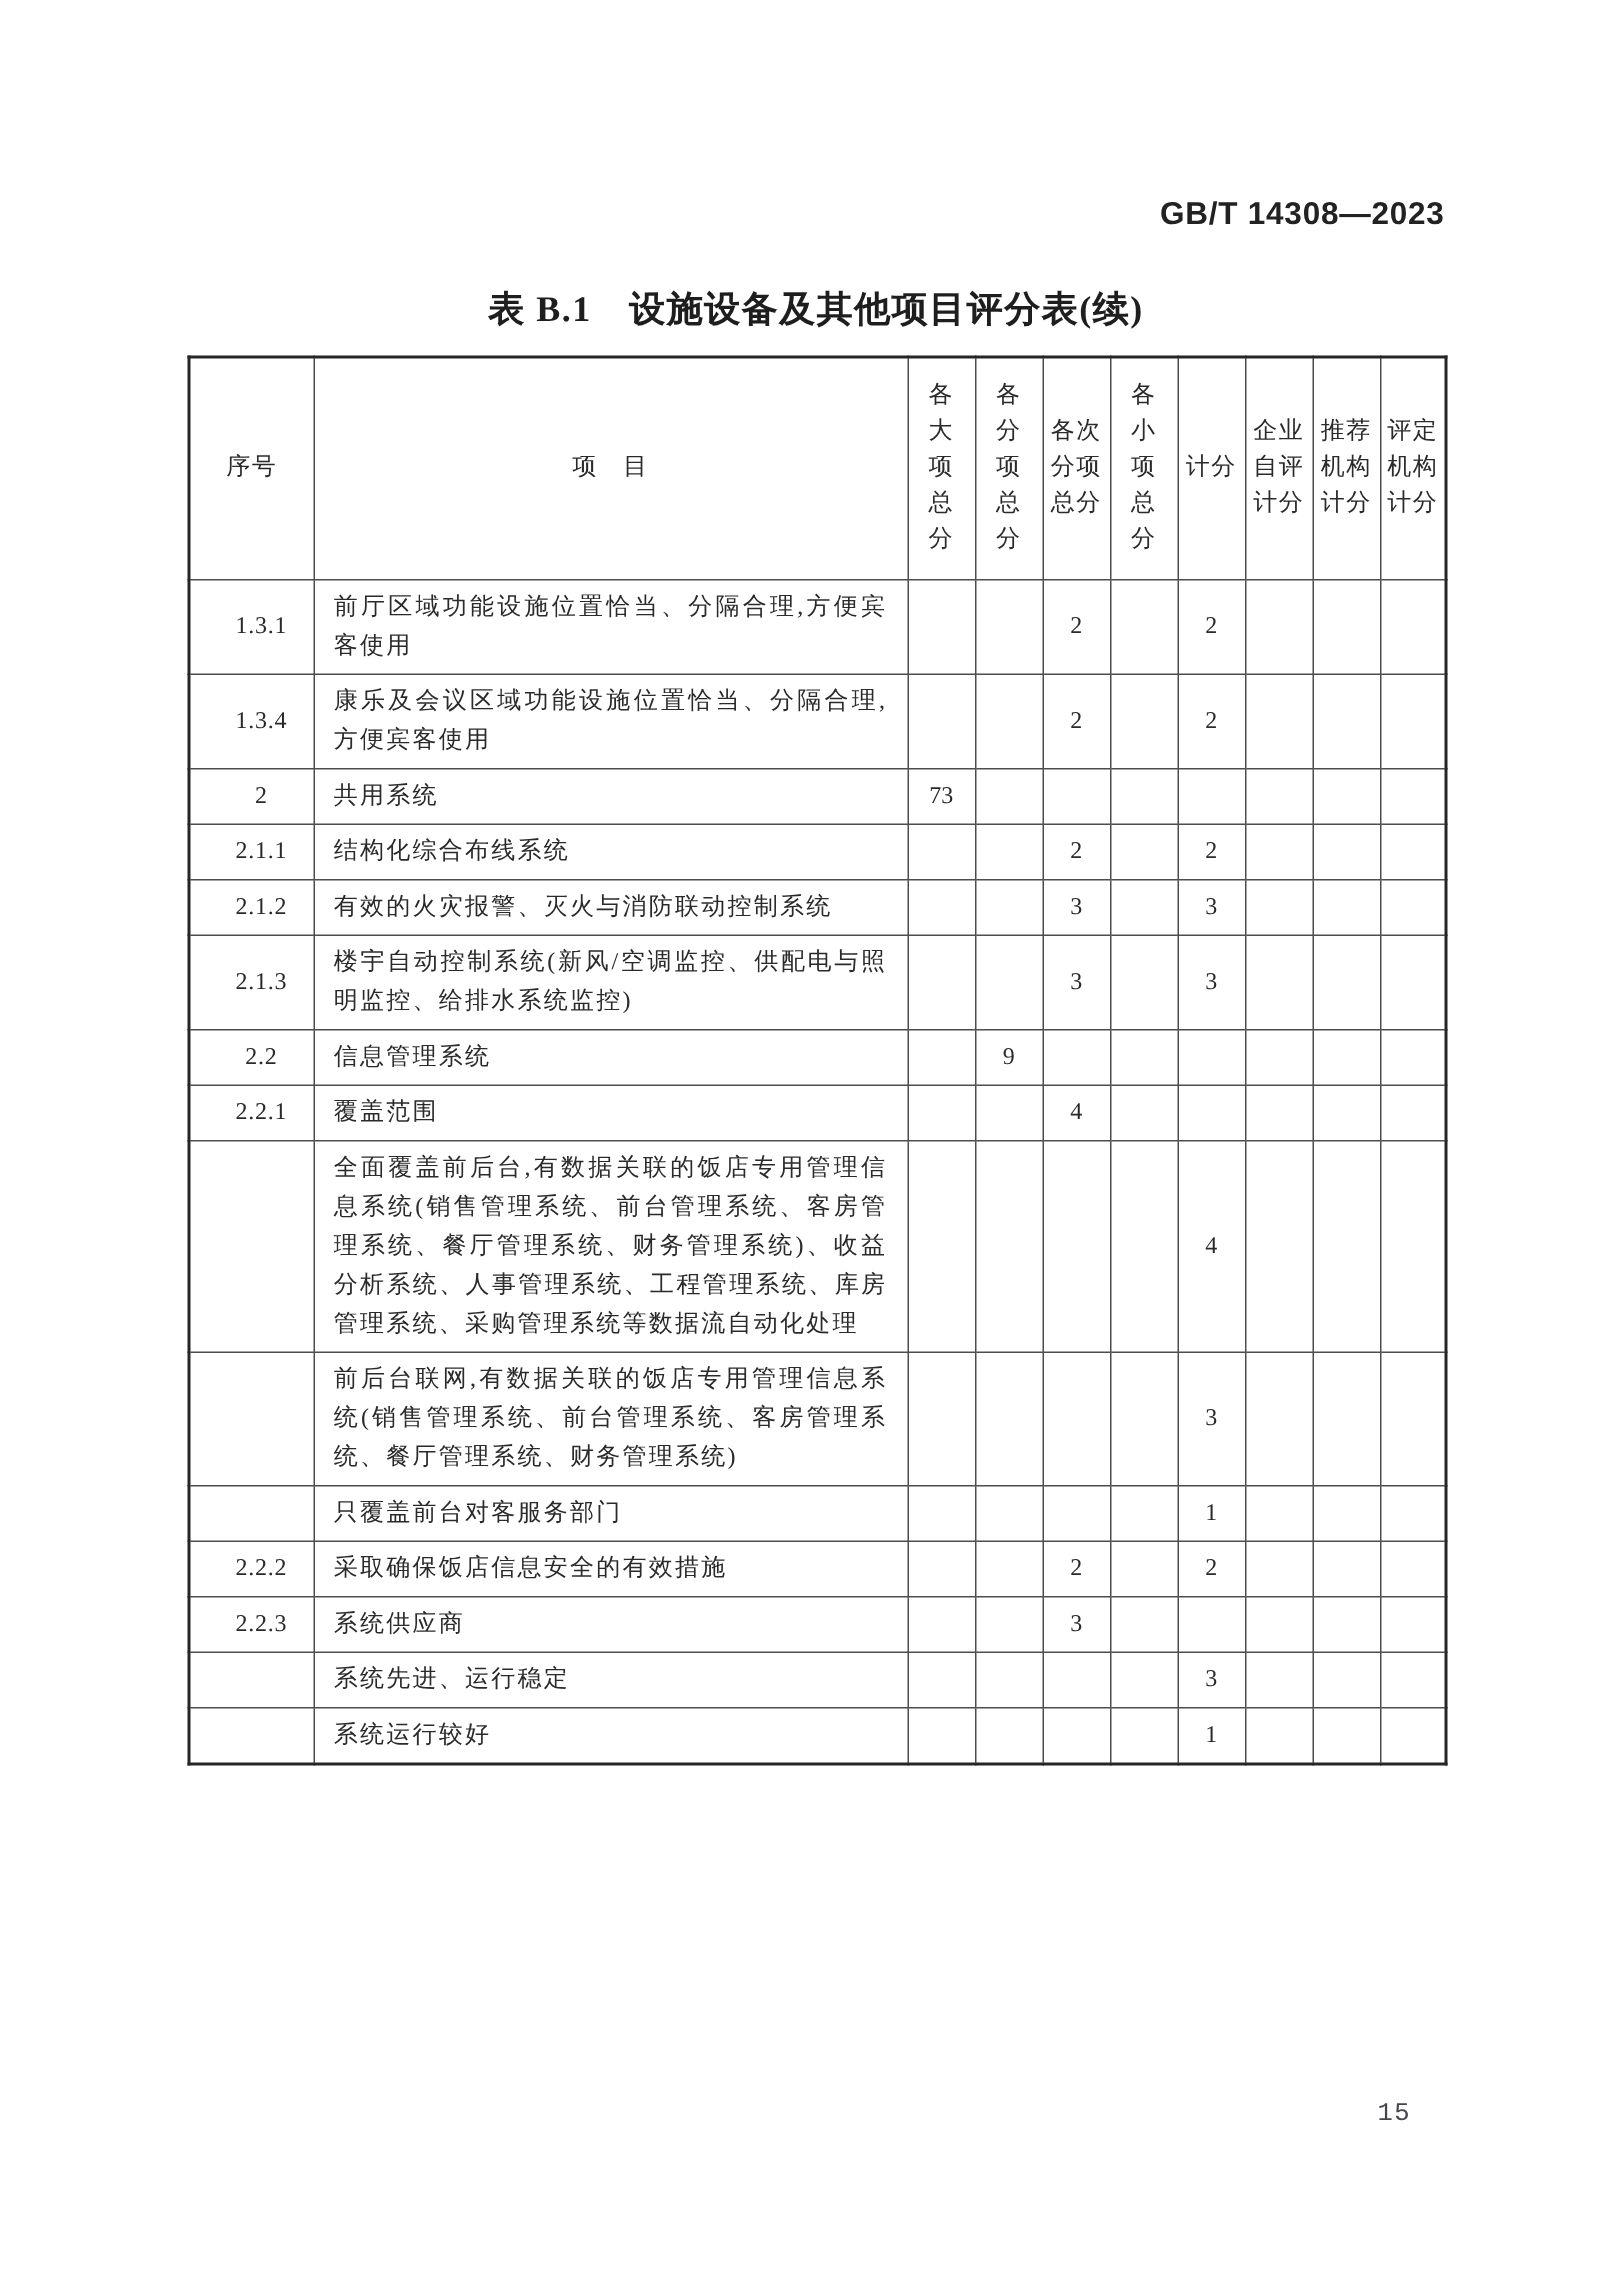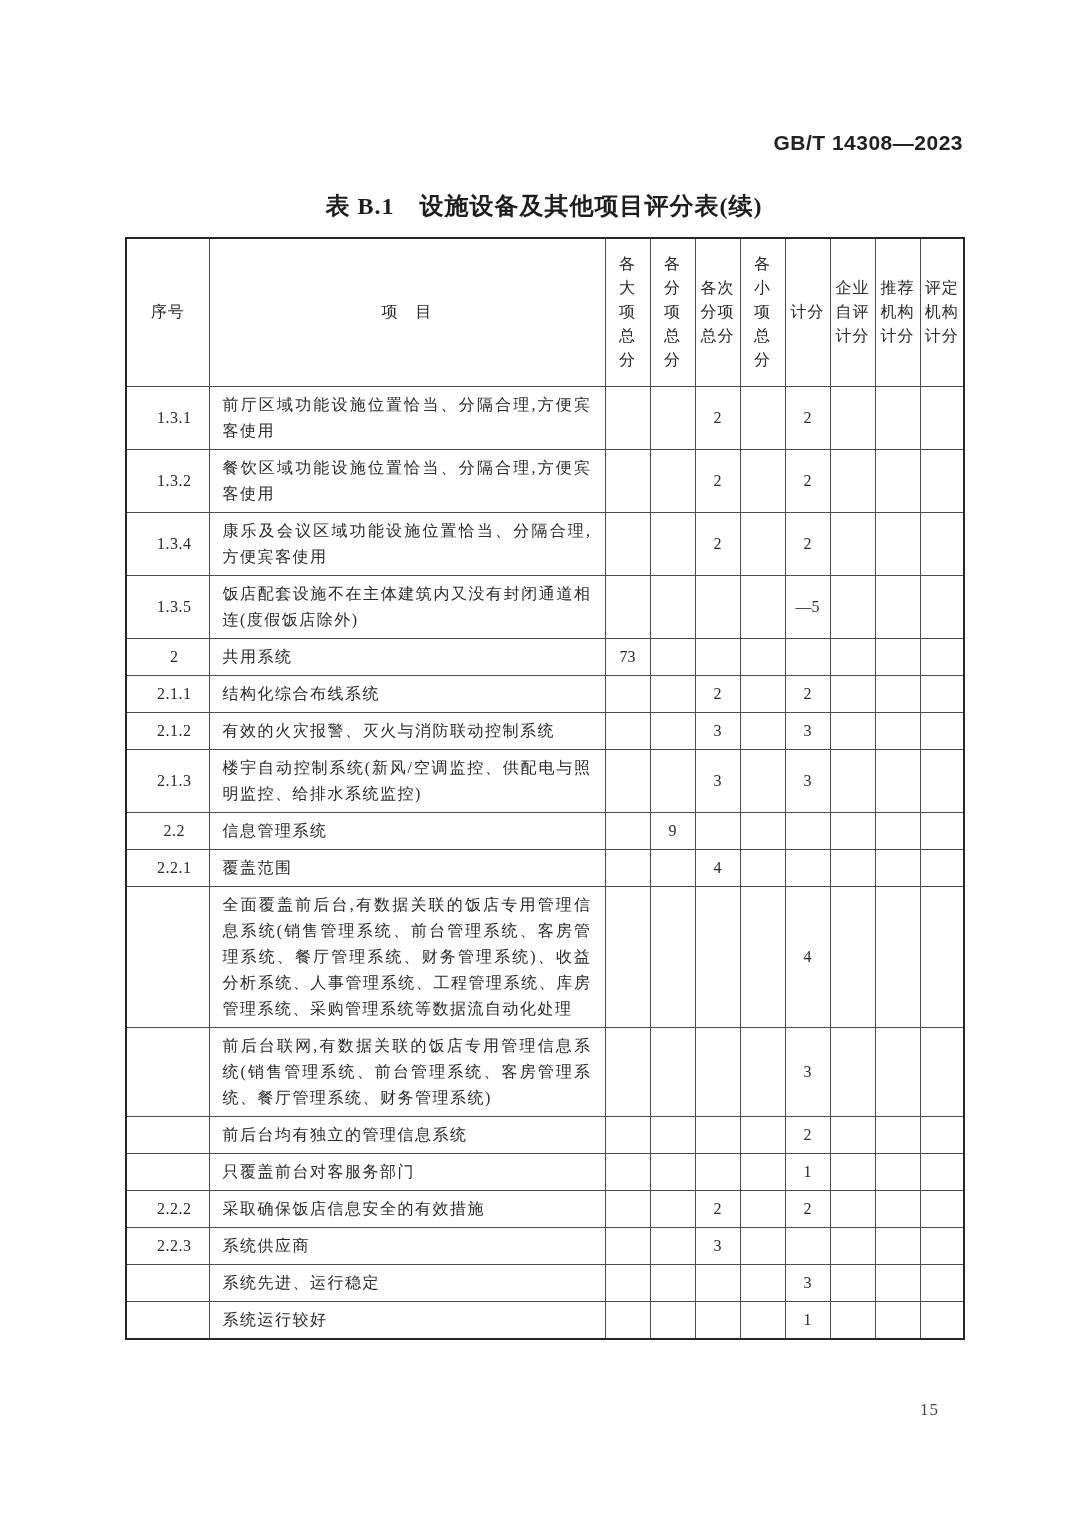--- a/index.html
+++ b/index.html
@@ -75,20 +75,21 @@
   .score-table td.col-rec, .score-table td.col-eval {
     text-align:center;
   }
   .page-number {
     position:absolute;
     top:1400px; left:872px; width:115px;
     text-align:center;
     font-size:17px;
     color:#44464f;
     letter-spacing:1px;
+    font-family:Liberation Mono, monospace;
   }
 </style>
 </head>
 <body>
 
 <div class="page">
 
   <div class="doc-number">GB/T 14308—2023</div>
 
   <div class="table-title">表 B.1　设施设备及其他项目评分表(续)</div>
@@ -147,51 +148,27 @@
           <td class="col-major"></td>
           <td class="col-sub"></td>
           <td class="col-subsub">2</td>
           <td class="col-minor"></td>
           <td class="col-score">2</td>
           <td class="col-ent"></td>
           <td class="col-rec"></td>
           <td class="col-eval"></td>
         </tr>
         <tr>
-          <td class="col-no">1.3.2</td>
-          <td class="col-item">餐饮区域功能设施位置恰当、分隔合理,方便宾客使用</td>
-          <td class="col-major"></td>
-          <td class="col-sub"></td>
-          <td class="col-subsub">2</td>
-          <td class="col-minor"></td>
-          <td class="col-score">2</td>
-          <td class="col-ent"></td>
-          <td class="col-rec"></td>
-          <td class="col-eval"></td>
-        </tr>
-        <tr>
           <td class="col-no">1.3.4</td>
           <td class="col-item">康乐及会议区域功能设施位置恰当、分隔合理,方便宾客使用</td>
           <td class="col-major"></td>
           <td class="col-sub"></td>
           <td class="col-subsub">2</td>
           <td class="col-minor"></td>
           <td class="col-score">2</td>
-          <td class="col-ent"></td>
-          <td class="col-rec"></td>
-          <td class="col-eval"></td>
-        </tr>
-        <tr>
-          <td class="col-no">1.3.5</td>
-          <td class="col-item">饭店配套设施不在主体建筑内又没有封闭通道相连(度假饭店除外)</td>
-          <td class="col-major"></td>
-          <td class="col-sub"></td>
-          <td class="col-subsub"></td>
-          <td class="col-minor"></td>
-          <td class="col-score">—5</td>
           <td class="col-ent"></td>
           <td class="col-rec"></td>
           <td class="col-eval"></td>
         </tr>
         <tr>
           <td class="col-no">2</td>
           <td class="col-item">共用系统</td>
           <td class="col-major">73</td>
           <td class="col-sub"></td>
           <td class="col-subsub"></td>
@@ -280,32 +257,20 @@
           <td class="col-sub"></td>
           <td class="col-subsub"></td>
           <td class="col-minor"></td>
           <td class="col-score">3</td>
           <td class="col-ent"></td>
           <td class="col-rec"></td>
           <td class="col-eval"></td>
         </tr>
         <tr>
           <td class="col-no"></td>
-          <td class="col-item">前后台均有独立的管理信息系统</td>
-          <td class="col-major"></td>
-          <td class="col-sub"></td>
-          <td class="col-subsub"></td>
-          <td class="col-minor"></td>
-          <td class="col-score">2</td>
-          <td class="col-ent"></td>
-          <td class="col-rec"></td>
-          <td class="col-eval"></td>
-        </tr>
-        <tr>
-          <td class="col-no"></td>
           <td class="col-item">只覆盖前台对客服务部门</td>
           <td class="col-major"></td>
           <td class="col-sub"></td>
           <td class="col-subsub"></td>
           <td class="col-minor"></td>
           <td class="col-score">1</td>
           <td class="col-ent"></td>
           <td class="col-rec"></td>
           <td class="col-eval"></td>
         </tr>

